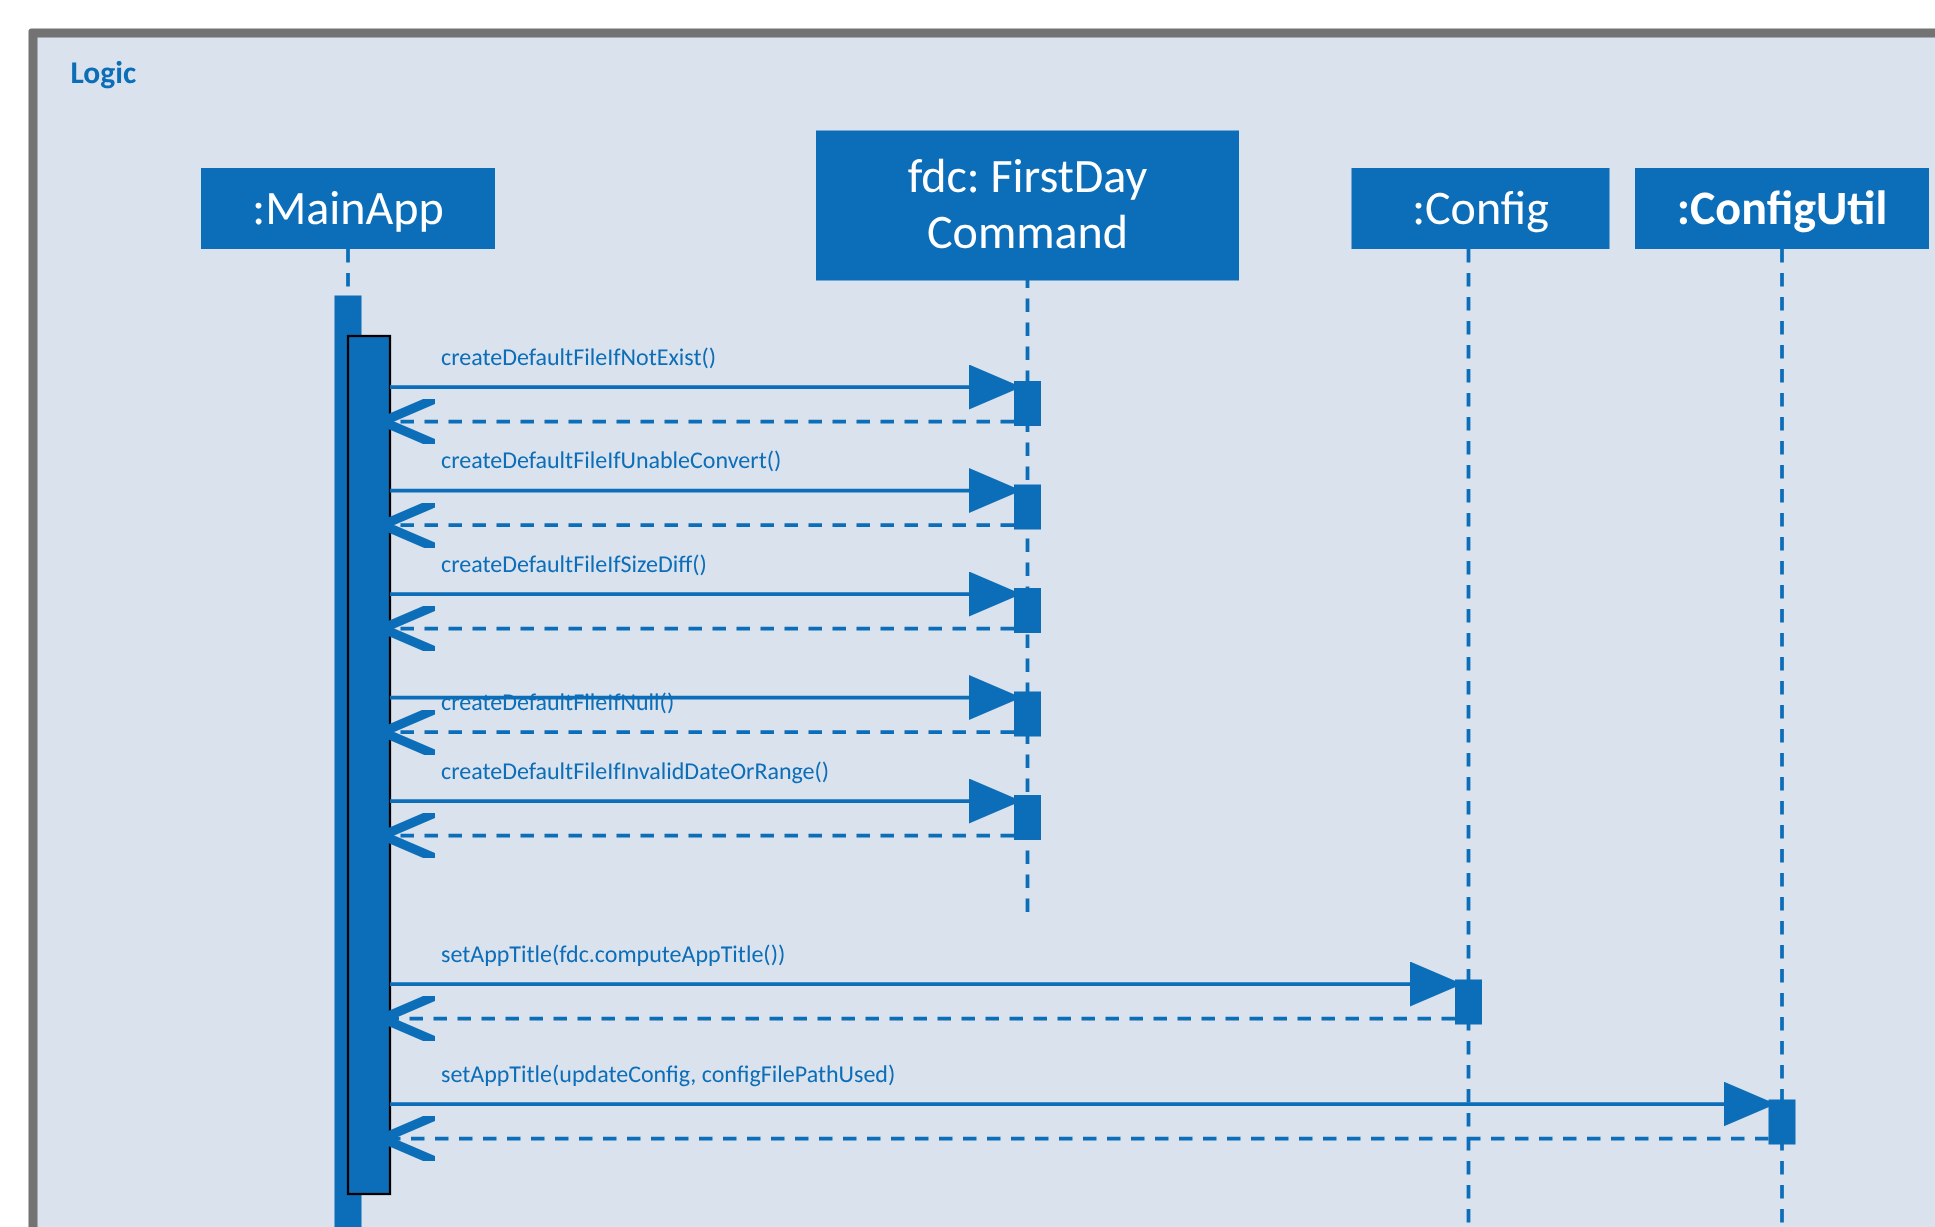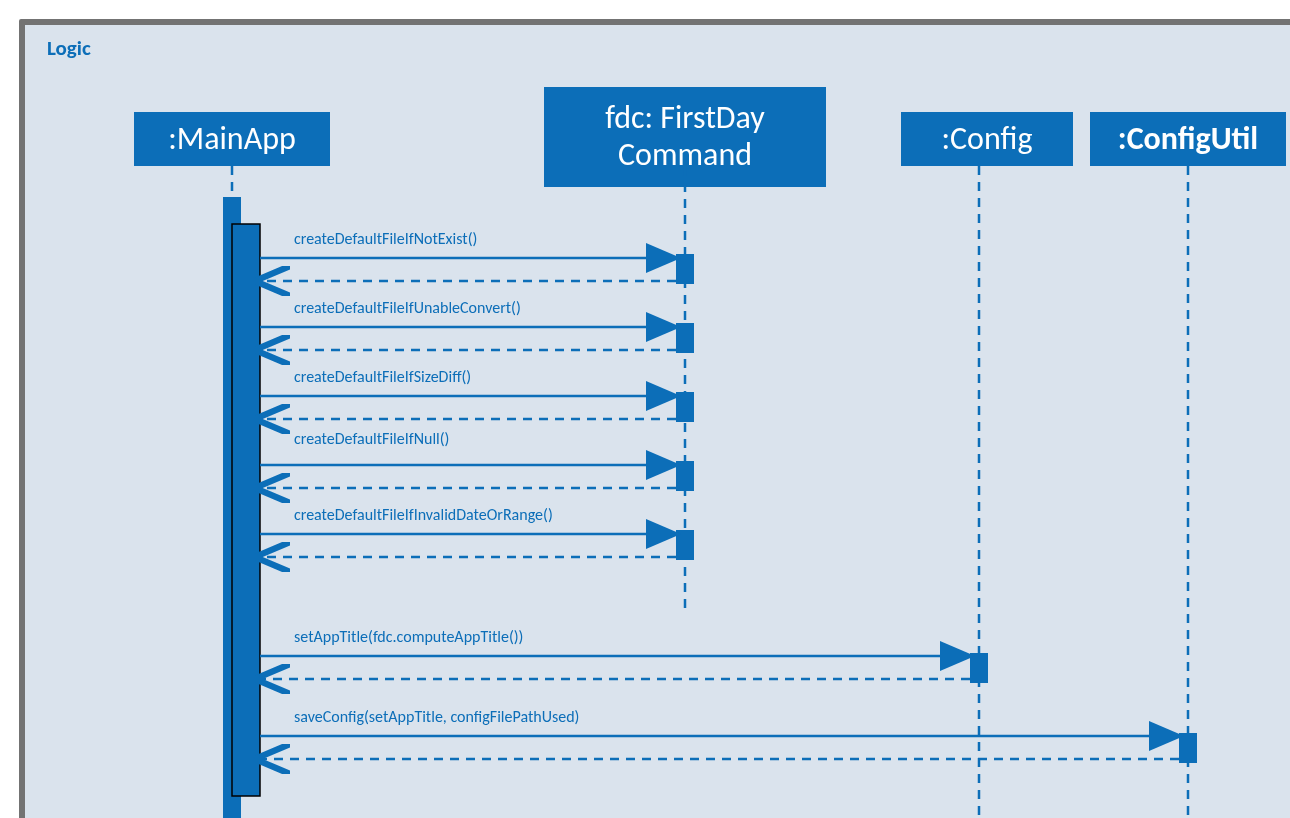--- a/index.html
+++ b/index.html
@@ -115,17 +115,17 @@
       <line x1="945" y1="654" x2="235" y2="654" stroke-dasharray="9 7" marker-end="url(#openArrow)"></line>
 
       <line x1="235" y1="711" x2="1154" y2="711" marker-end="url(#solidArrow)"></line>
       <line x1="1154" y1="734" x2="235" y2="734" stroke-dasharray="9 7" marker-end="url(#openArrow)"></line>
     </g>
   </svg>
 
   <div class="msg" style="left:269px; top:204px;">createDefaultFileIfNotExist()</div>
   <div class="msg" style="left:269px; top:273px;">createDefaultFileIfUnableConvert()</div>
   <div class="msg" style="left:269px; top:342px;">createDefaultFileIfSizeDiff()</div>
-  <div class="msg" style="left:269px; top:404px;">createDefaultFileIfNull()</div>
+  <div class="msg" style="left:269px; top:434px;">createDefaultFileIfNull()</div>
   <div class="msg" style="left:269px; top:480px;">createDefaultFileIfInvalidDateOrRange()</div>
   <div class="msg" style="left:269px; top:602px;">setAppTitle(fdc.computeAppTitle())</div>
-  <div class="msg" style="left:269px; top:682px;">saveConfig(setAppTitle, configFilePathUsed)</div>
+  <div class="msg" style="left:269px; top:682px;">setAppTitle(updateConfig, configFilePathUsed)</div>
 </div>
 
 </body></html>

